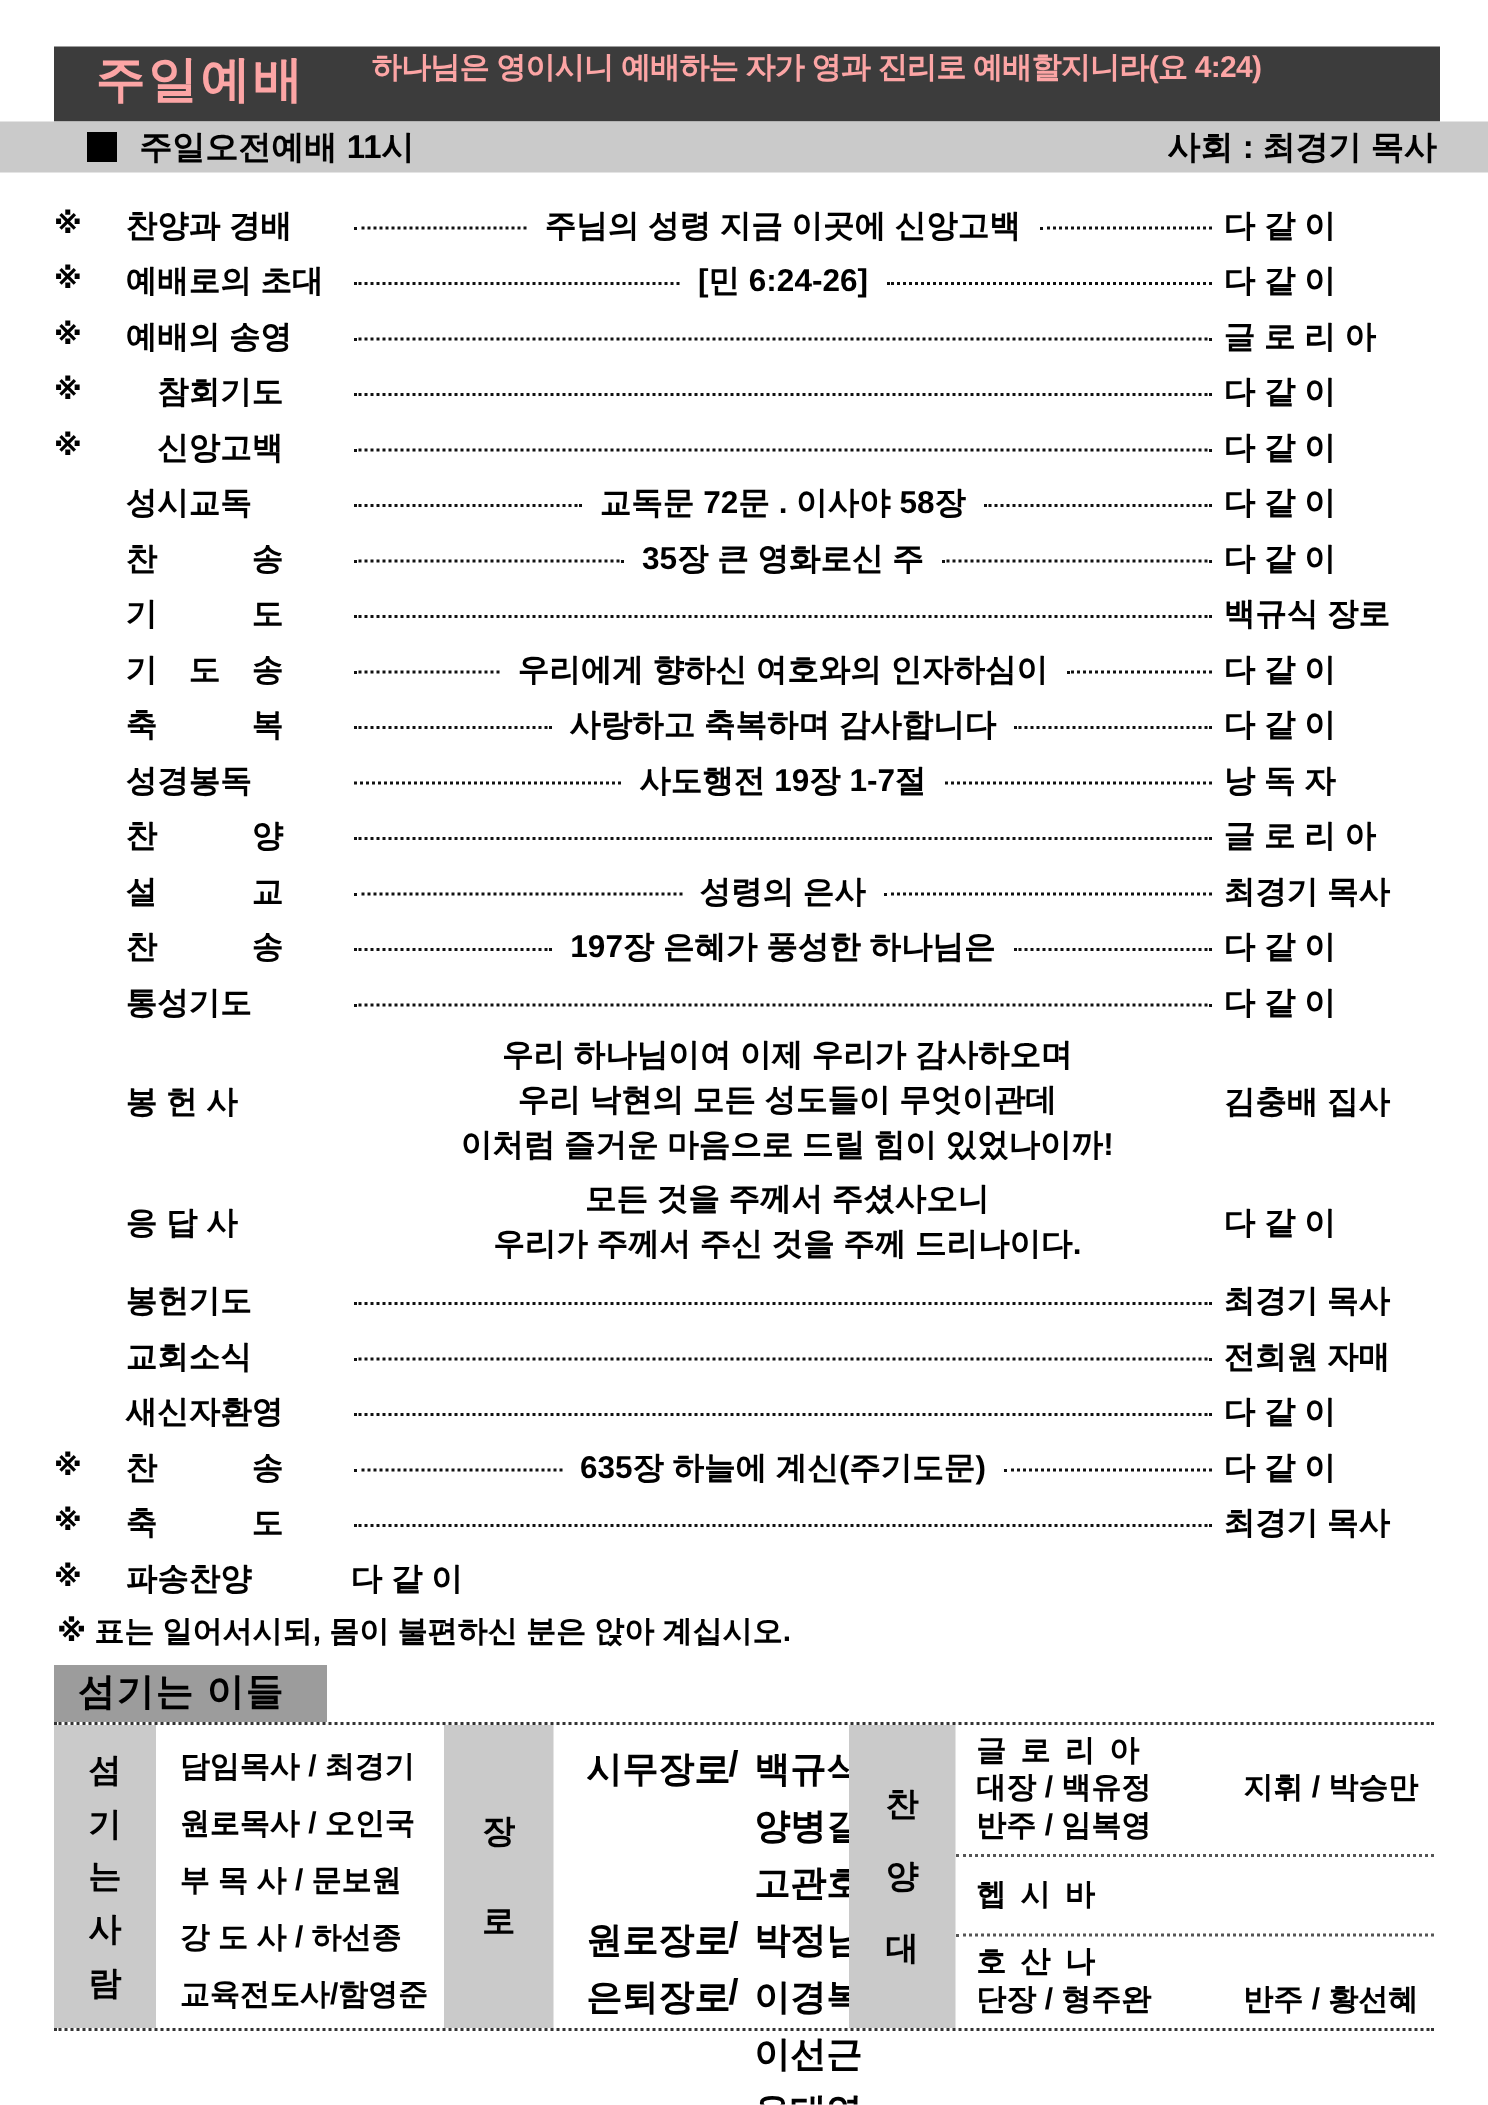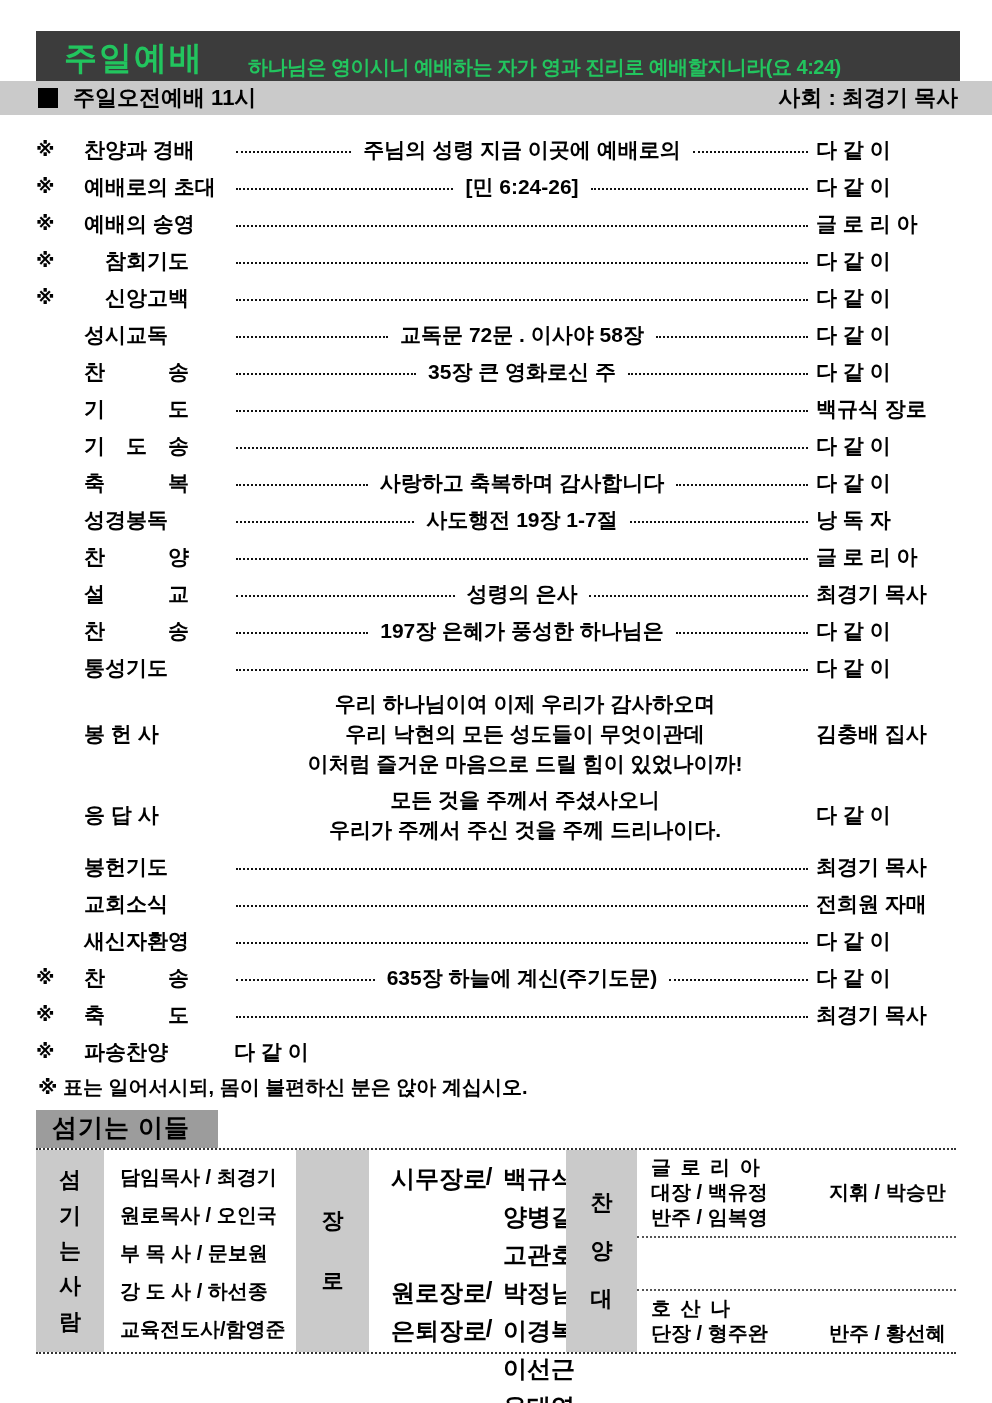--- a/index.html
+++ b/index.html
@@ -11,34 +11,34 @@
     color: #000;
     overflow: hidden;
   }
   .page { width: 992px; height: 1403px; position: relative; }
 
   
   .header {
     margin: 31px 32px 0 36px;
     height: 50px;
     background: #3c3c3c;
-    color: #22c55e;
+    color: #fca5a5;
     display: flex;
-    align-items: flex-end;
+    align-items: flex-start;
   }
   .header .title { font-size: 33px; padding-left: 28px; letter-spacing: 2px; white-space: nowrap; }
   .header .verse { font-size: 20px; margin-left: 44px; white-space: nowrap; letter-spacing: -0.5px; }
 
   
   .subheader {
     height: 34px;
     background: #cacaca;
     display: flex;
     align-items: center;
-    padding: 0 34px 0 38px;
+    padding: 0 34px 0 58px;
     font-size: 22px;
   }
   .subheader .sq { width: 20px; height: 20px; background: #000; display: inline-block; }
   .subheader .svc { margin-left: 15px; white-space: pre; }
   .subheader .presider { margin-left: auto; white-space: pre; }
 
   
   .order { padding: 16px 36px 0 36px; }
   .row { display: flex; align-items: center; height: 37px; font-size: 21px; }
   .row.multi { height: auto; padding: 3px 0; }
@@ -111,21 +111,21 @@
     <span class="svc">주일오전예배 11시</span>
     <span class="presider">사회 : 최경기 목사</span>
   </div>
 
   <div class="order">
       <div class="row">
         <span class="star">※</span>
         <span class="label">찬양과 경배</span>
         <div class="mid">
           <span class="dots"></span>
-          <span class="ctr">주님의 성령 지금 이곳에 예배로의</span>
+          <span class="ctr">주님의 성령 지금 이곳에 신앙고백</span>
           <span class="dots"></span>
         </div>
         <span class="right">다 같 이</span>
       </div>
       <div class="row">
         <span class="star">※</span>
         <span class="label">예배로의 초대</span>
         <div class="mid">
           <span class="dots"></span>
           <span class="ctr">[민 6:24-26]</span>
@@ -183,20 +183,21 @@
         <div class="mid">
           <span class="dots"></span>
         </div>
         <span class="right">백규식 장로</span>
       </div>
       <div class="row">
         <span class="star"></span>
         <span class="label">기　도　송</span>
         <div class="mid">
           <span class="dots"></span>
+          <span class="ctr">우리에게 향하신 여호와의 인자하심이</span>
           <span class="dots"></span>
         </div>
         <span class="right">다 같 이</span>
       </div>
       <div class="row">
         <span class="star"></span>
         <span class="label">축　　　복</span>
         <div class="mid">
           <span class="dots"></span>
           <span class="ctr">사랑하고 축복하며 감사합니다</span>
@@ -361,20 +362,21 @@
           <div class="choir-row">
             <span class="cc1">대장 / 백유정</span>
             <span class="cc2">지휘 / 박승만</span>
           </div>
           <div class="choir-row">
             <span class="cc1">반주 / 임복영</span>
             <span class="cc2"></span>
           </div>
         </div>
         <div class="choir-group">
+          <div class="choir-name">헵 시 바</div>
         </div>
         <div class="choir-group">
           <div class="choir-name">호 산 나</div>
           <div class="choir-row">
             <span class="cc1">단장 / 형주완</span>
             <span class="cc2">반주 / 황선혜</span>
           </div>
         </div>
       </div>
   </div>

